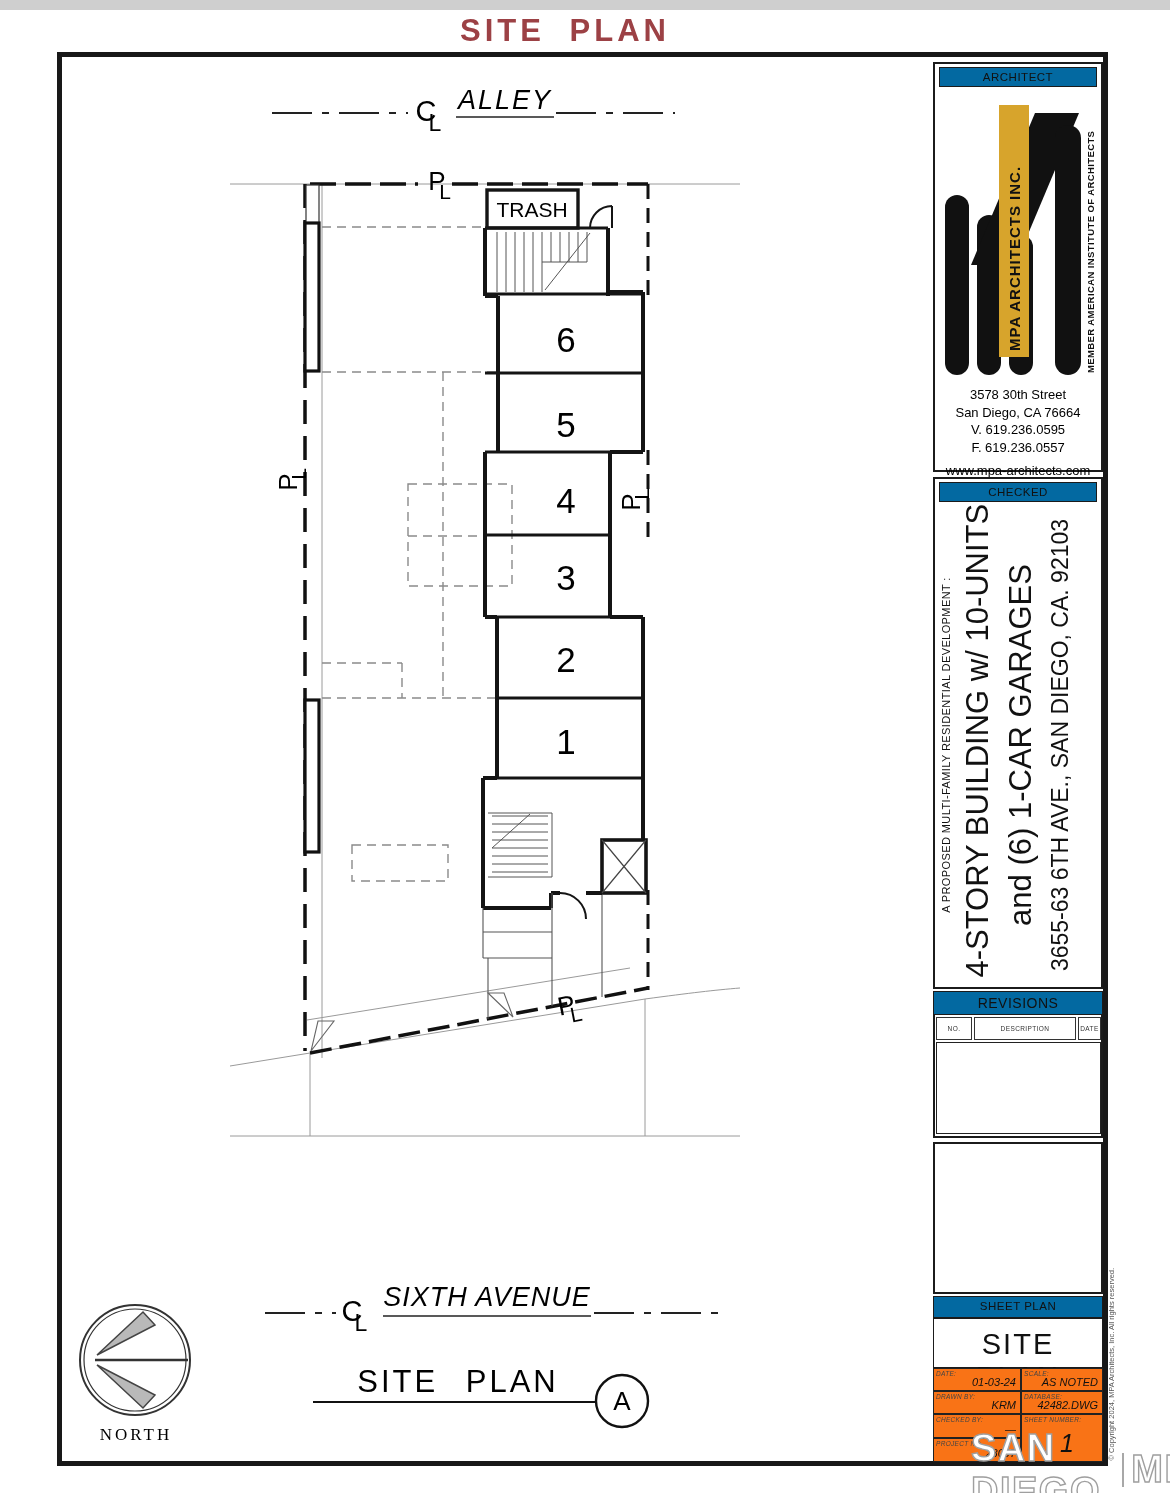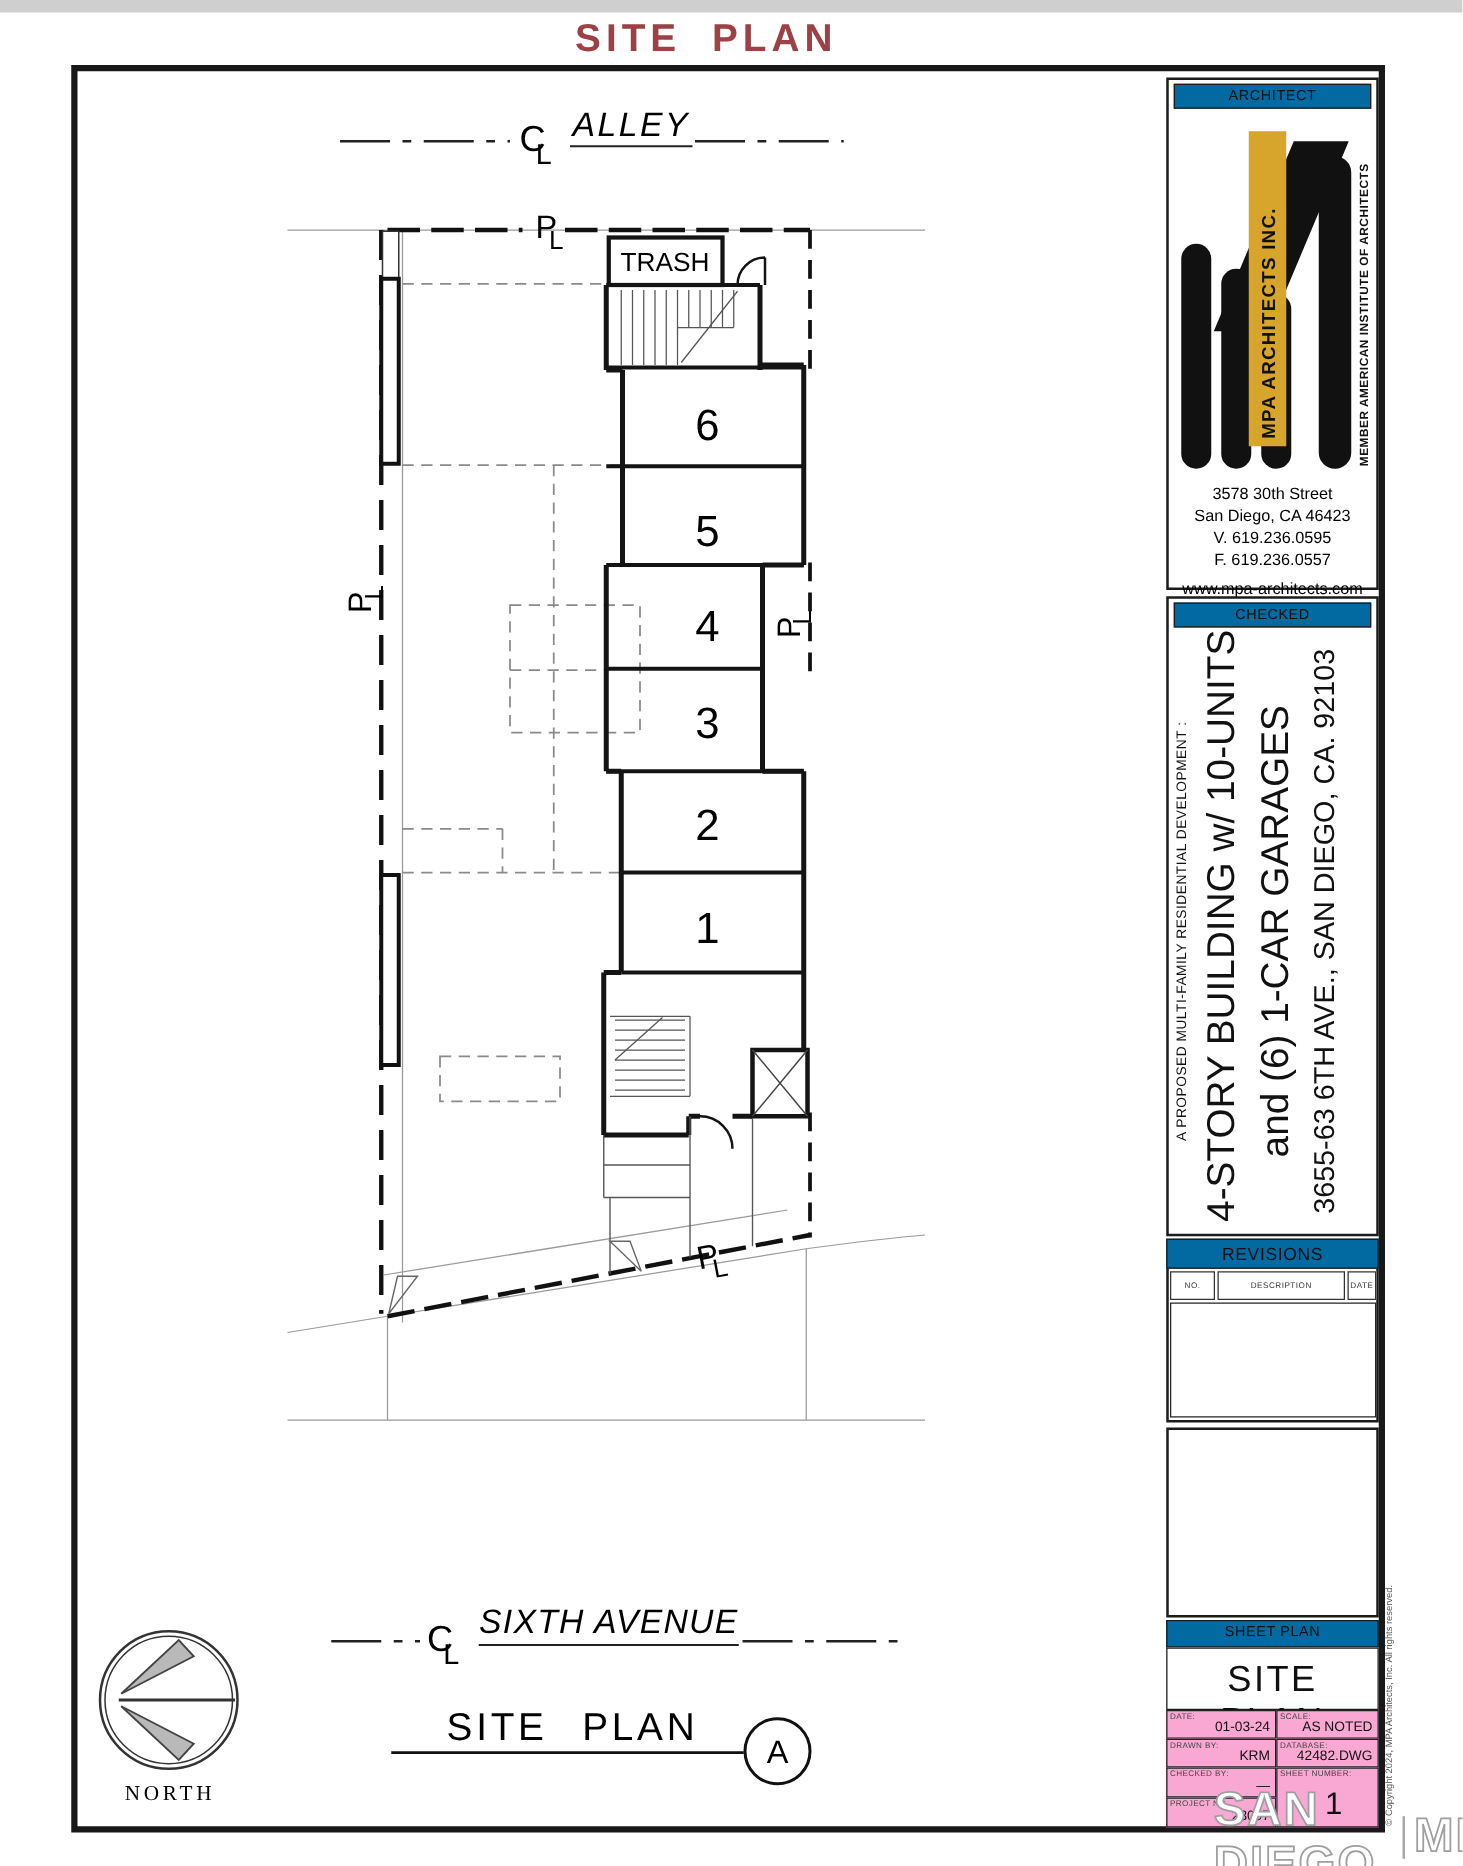--- a/index.html
+++ b/index.html
@@ -7,21 +7,21 @@
        font-family:"Liberation Sans",sans-serif;overflow:hidden;color:#111;}
   .abs{position:absolute;}
   #top-strip{left:0;top:0;width:1170px;height:10px;background:#cfcfcf;}
   #page-title{left:0;top:13px;width:1130px;text-align:center;font-size:31px;font-weight:600;
       letter-spacing:4px;word-spacing:12px;color:#9c4145;}
   #sheet-border{left:57px;top:52px;width:1051px;height:1414px;border:5px solid #181818;box-sizing:border-box;}
   #plan-svg{left:0;top:0;width:1170px;height:1493px;}
   .box{position:absolute;border:2.5px solid #1b1b1b;box-sizing:border-box;}
   .hdr{position:absolute;border:1.5px solid #1b1b1b;box-sizing:border-box;text-align:center;
       font-size:11.5px;letter-spacing:.5px;color:#111;padding-top:3px;background:#0369a1;}
-  .cell{position:absolute;border:1.5px solid #222;box-sizing:border-box;background:#f9a8d4;}
+  .cell{position:absolute;border:1.5px solid #222;box-sizing:border-box;background:#f97316;font-style:italic;}
   .cell .lab{position:absolute;top:1px;left:2px;font-size:6.5px;color:#444;letter-spacing:.3px;}
   .cell .val{position:absolute;right:4px;bottom:2px;font-size:11px;color:#111;}
   .cell .val.big{font-size:25px;right:28px;bottom:3px;}
   #address{left:933px;top:386px;width:170px;text-align:center;font-size:13px;line-height:17.5px;color:#000000;}
   #website{margin-top:6px;font-size:13px;}
   #project-rot{left:777px;top:671px;width:465px;height:148px;transform:rotate(-90deg);text-align:center;}
   #project-rot .p-intro{font-size:11px;line-height:20px;letter-spacing:.4px;}
   #project-rot .p-big{font-size:31px;line-height:43px;white-space:nowrap;}
   #project-rot .p-addr{font-size:23px;line-height:36px;white-space:nowrap;}
   .tinyhead{position:absolute;border:1.2px solid #333;box-sizing:border-box;background:#fff;text-align:center;
@@ -188,21 +188,21 @@
   <rect x="34" y="120" width="24" height="160" rx="12" fill="#111"></rect>
   <rect x="66" y="140" width="24" height="140" rx="12" fill="#111"></rect>
   <polygon points="28,170 92,18 136,18 72,170" fill="#111"></polygon>
   <rect x="112" y="30" width="26" height="250" rx="13" fill="#111"></rect>
   <rect x="56" y="10" width="30" height="252" fill="#d7a42c"></rect>
   <text transform="translate(77,256) rotate(-90)" font-size="15" font-weight="bold" fill="#111" letter-spacing="1">MPA ARCHITECTS INC.</text>
   <text transform="translate(151,278) rotate(-90)" font-size="9.5" font-weight="bold" fill="#111" letter-spacing="0.4">MEMBER AMERICAN INSTITUTE OF ARCHITECTS</text>
 </svg>
 <div class="abs" id="address">
   <div>3578 30th Street</div>
-  <div>San Diego, CA 46423</div>
+  <div>San Diego, CA 76664</div>
   <div>V. 619.236.0595</div>
   <div>F. 619.236.0557</div>
   <div id="website">www.mpa-architects.com</div>
 </div>
 
 <div class="box" style="left:933px;top:477px;width:170px;height:512px;"></div>
 <div class="hdr" style="left:939px;top:482px;width:158px;height:20px;">CHECKED</div>
 <div class="abs" id="project-rot">
   <div class="p-intro">A PROPOSED MULTI-FAMILY RESIDENTIAL DEVELOPMENT :</div>
   <div class="p-big">4-STORY BUILDING w/ 10-UNITS</div>

